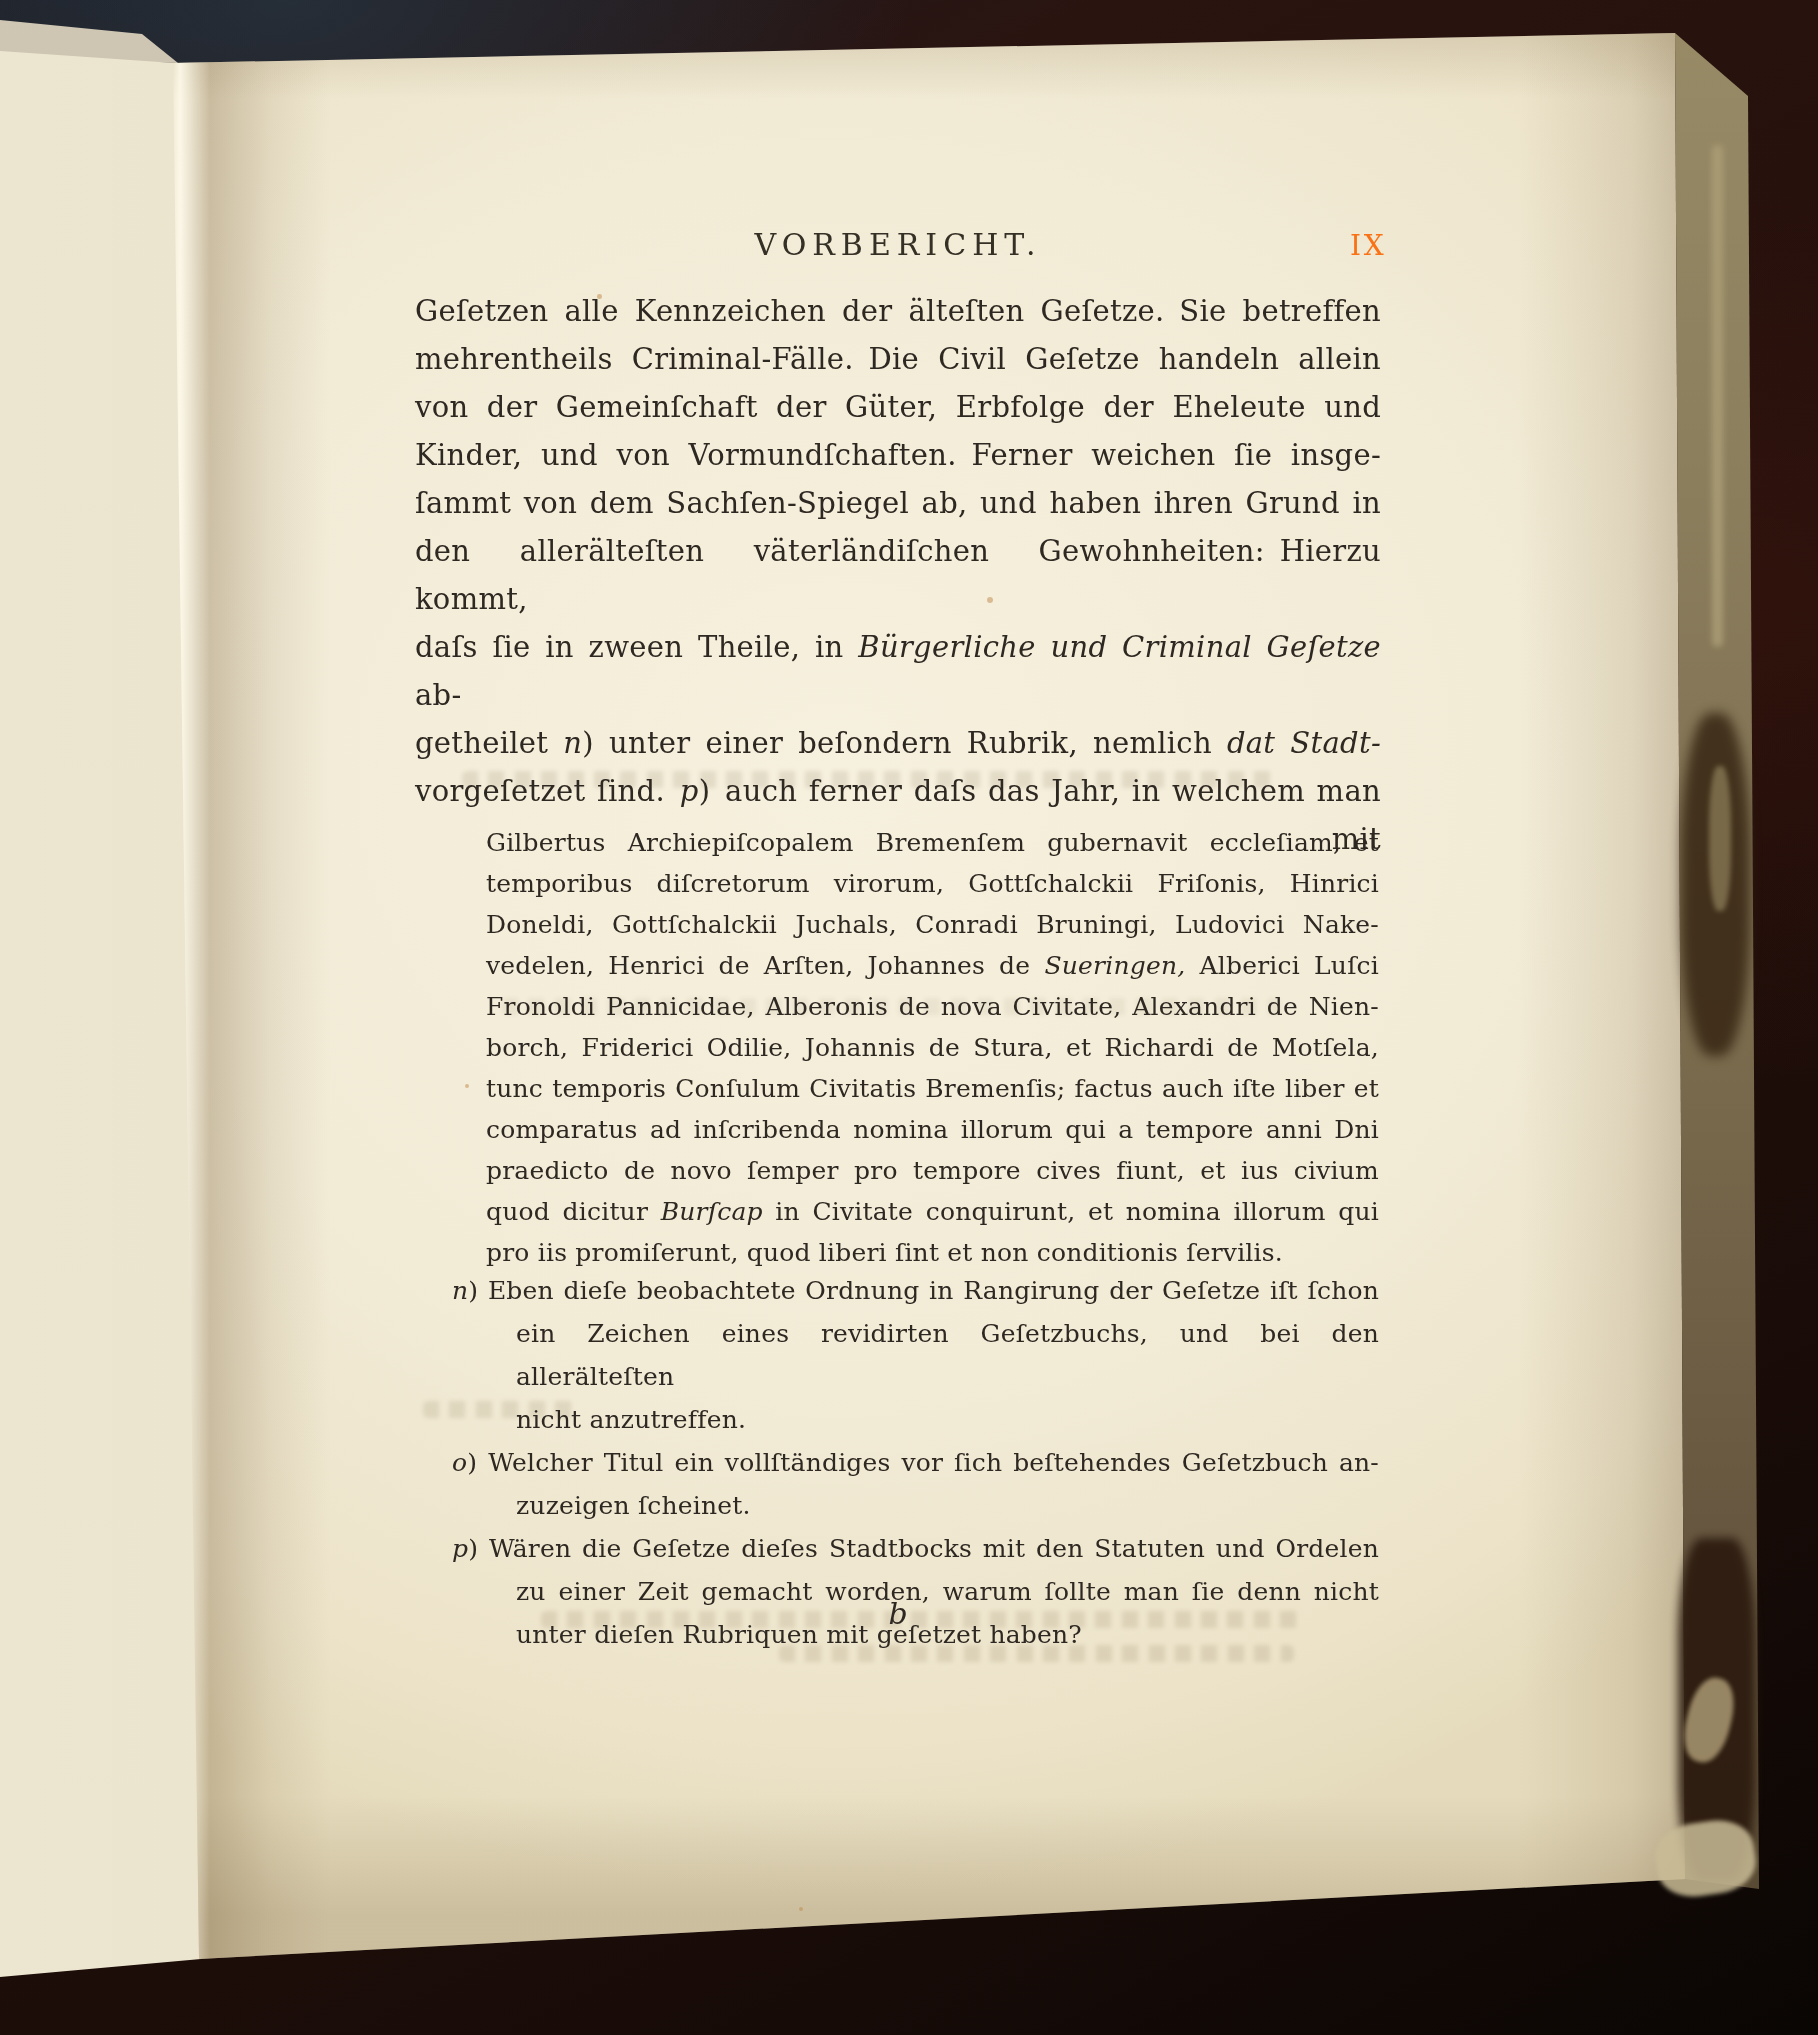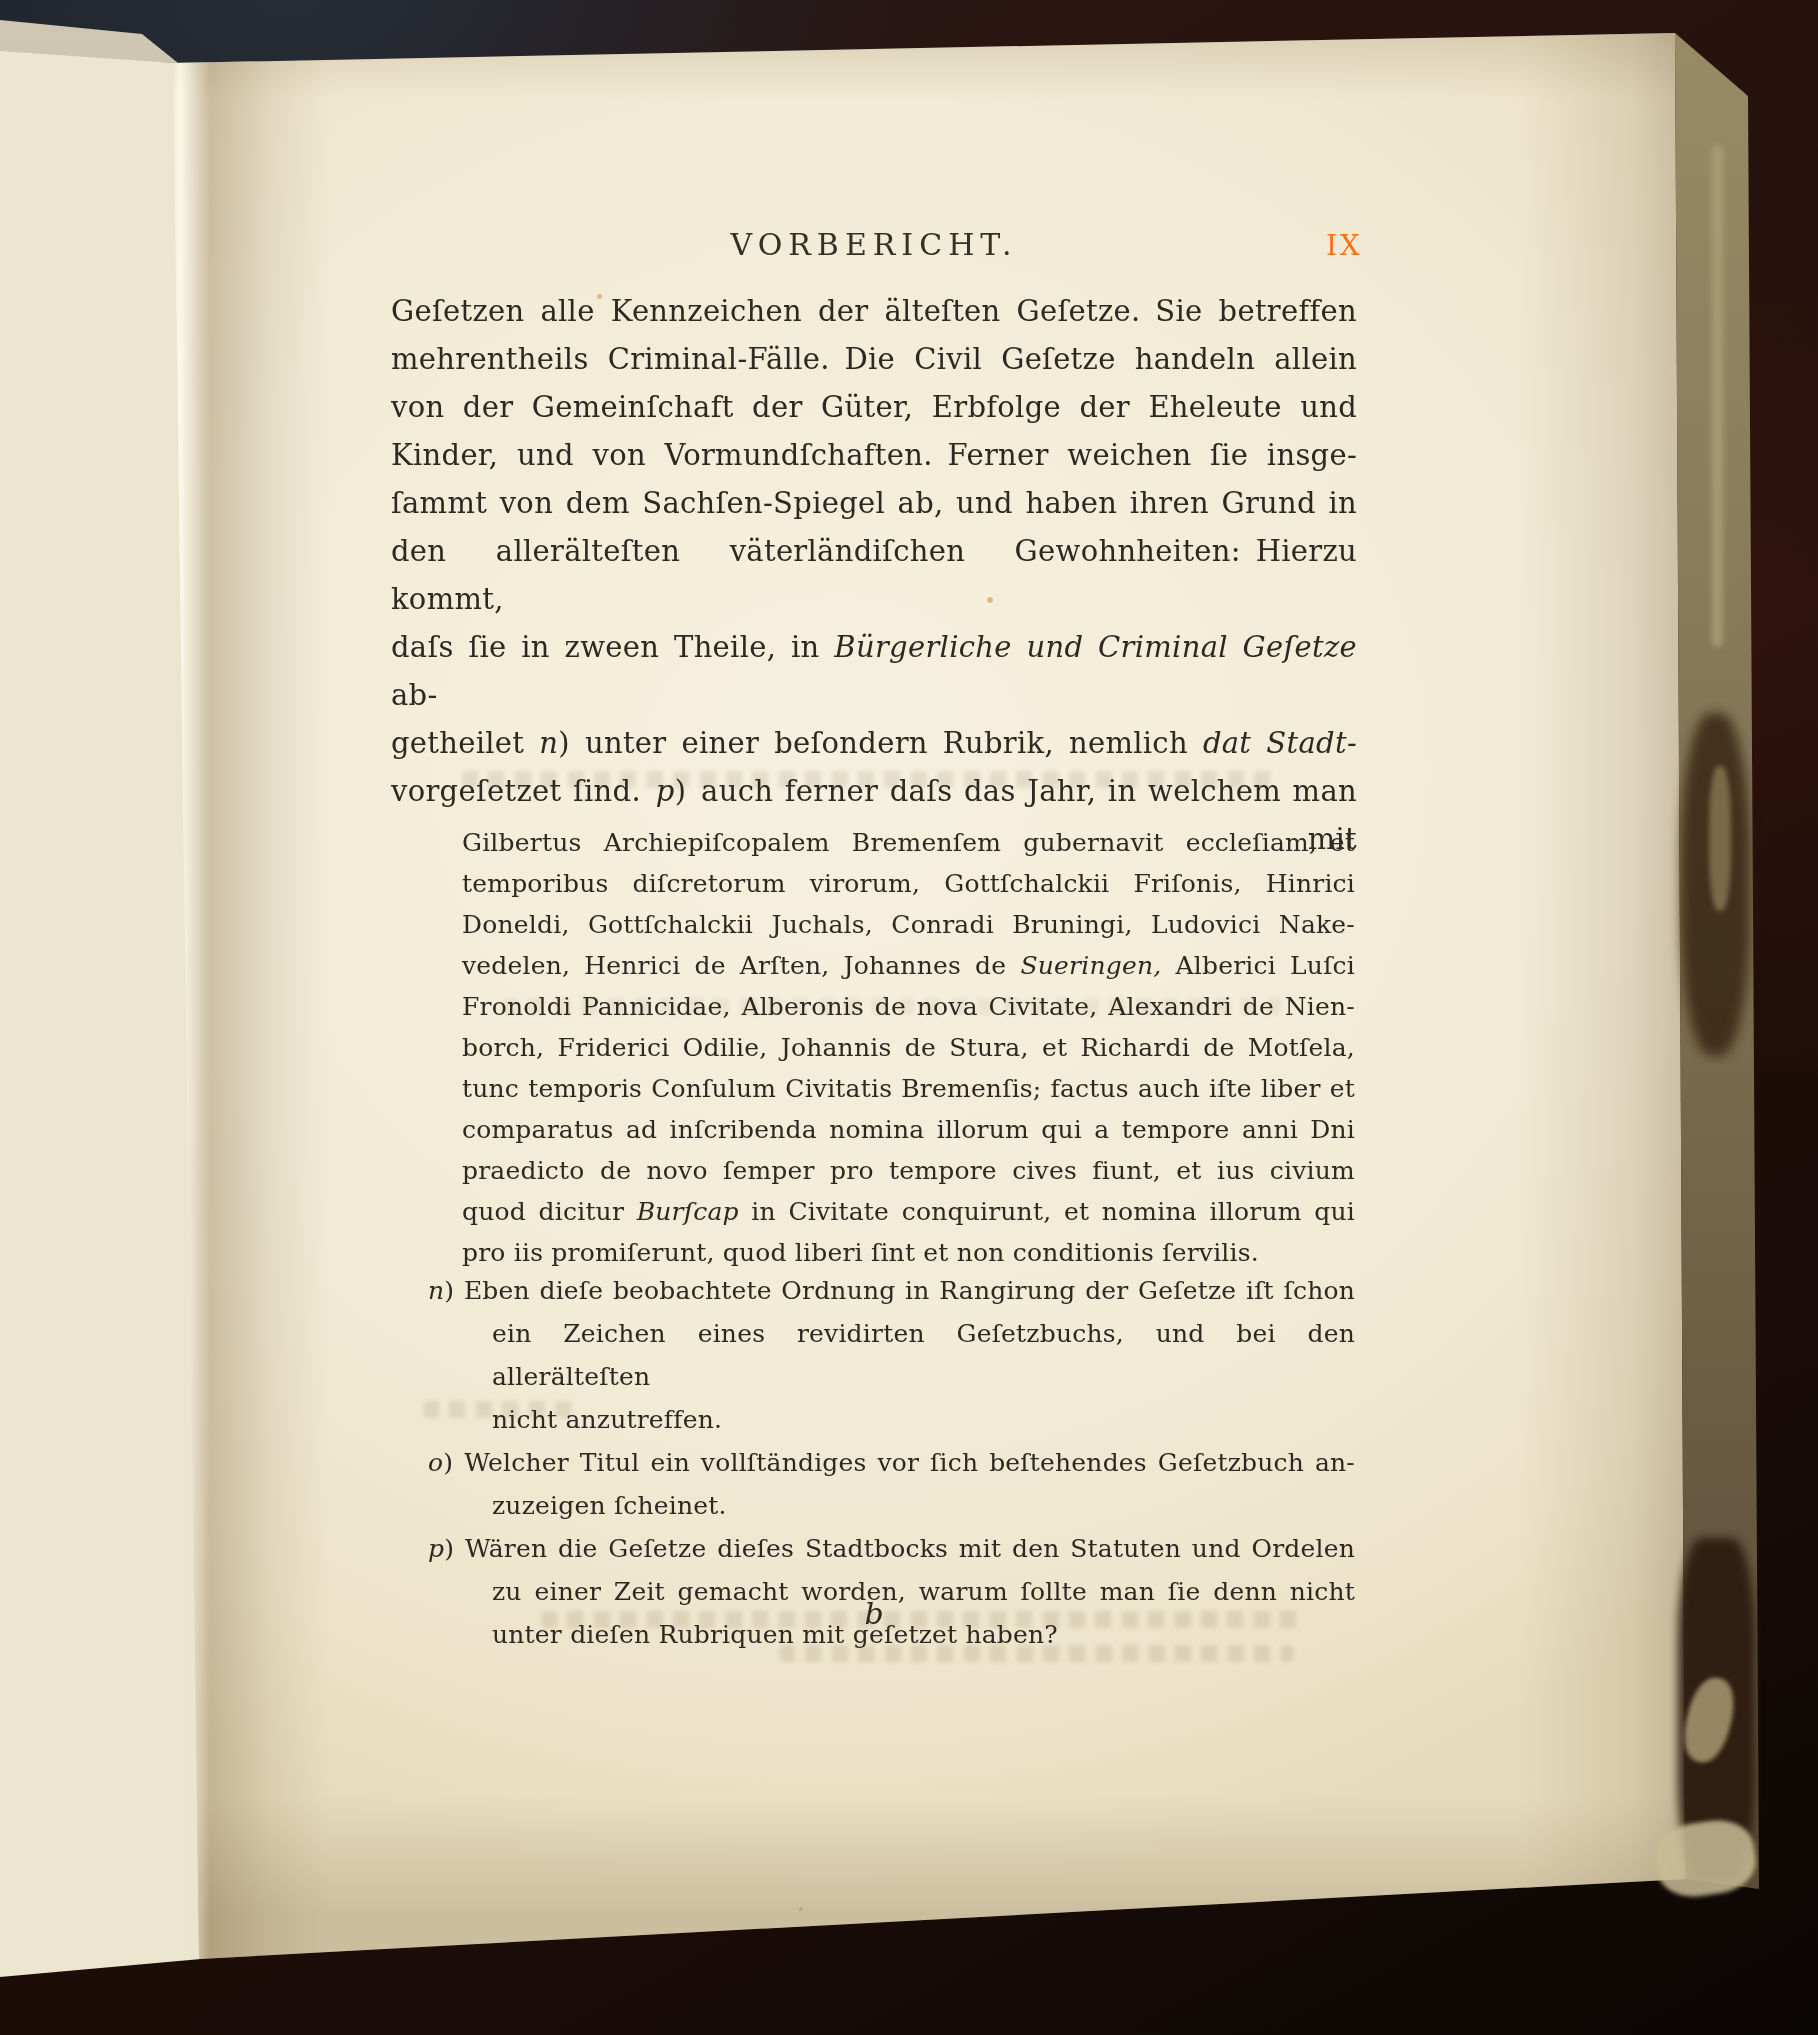--- a/index.html
+++ b/index.html
@@ -69,21 +69,21 @@
     background:repeating-linear-gradient(90deg,#6e5b3a 0 16px,transparent 16px 26.4px);}
   .g1{left:462px;top:771px;width:812px;}
   .g2{left:423px;top:1401px;width:152px;}
   .g3{left:541px;top:1611px;width:759px;}
   .g4{left:779px;top:1645px;width:515px;}
   .g5{left:502px;top:998px;width:779px;opacity:.07;}
 
   .spot{position:absolute;border-radius:50%;background:#c08a4a;opacity:.5;filter:blur(0.7px);}
 
   
-  .block{position:absolute;color:var(--ink,#2e2822);z-index:5;}
+  .block{position:absolute;color:var(--ink,#2e2822);z-index:5;margin-left:24px;}
   .line{width:100%;box-sizing:border-box;text-align:justify;text-align-last:justify;}
   .line.al-left{text-align:left;text-align-last:left;}
   .line.al-right{text-align:right;text-align-last:right;}
   .it{font-style:italic;}
 
   .header-block{left:391px;top:227px;width:966px;height:40px;}
   .running-title{display:block;text-align:center;font-size:30px;letter-spacing:6px;color:#353025;}
   .page-num{position:absolute;right:-5.3px;top:2px;font-size:28px;letter-spacing:2.6px;color:#f97316;}
 
   .main-par{left:391px;top:287px;width:966px;font-size:29px;line-height:48px;letter-spacing:0.3px;}

